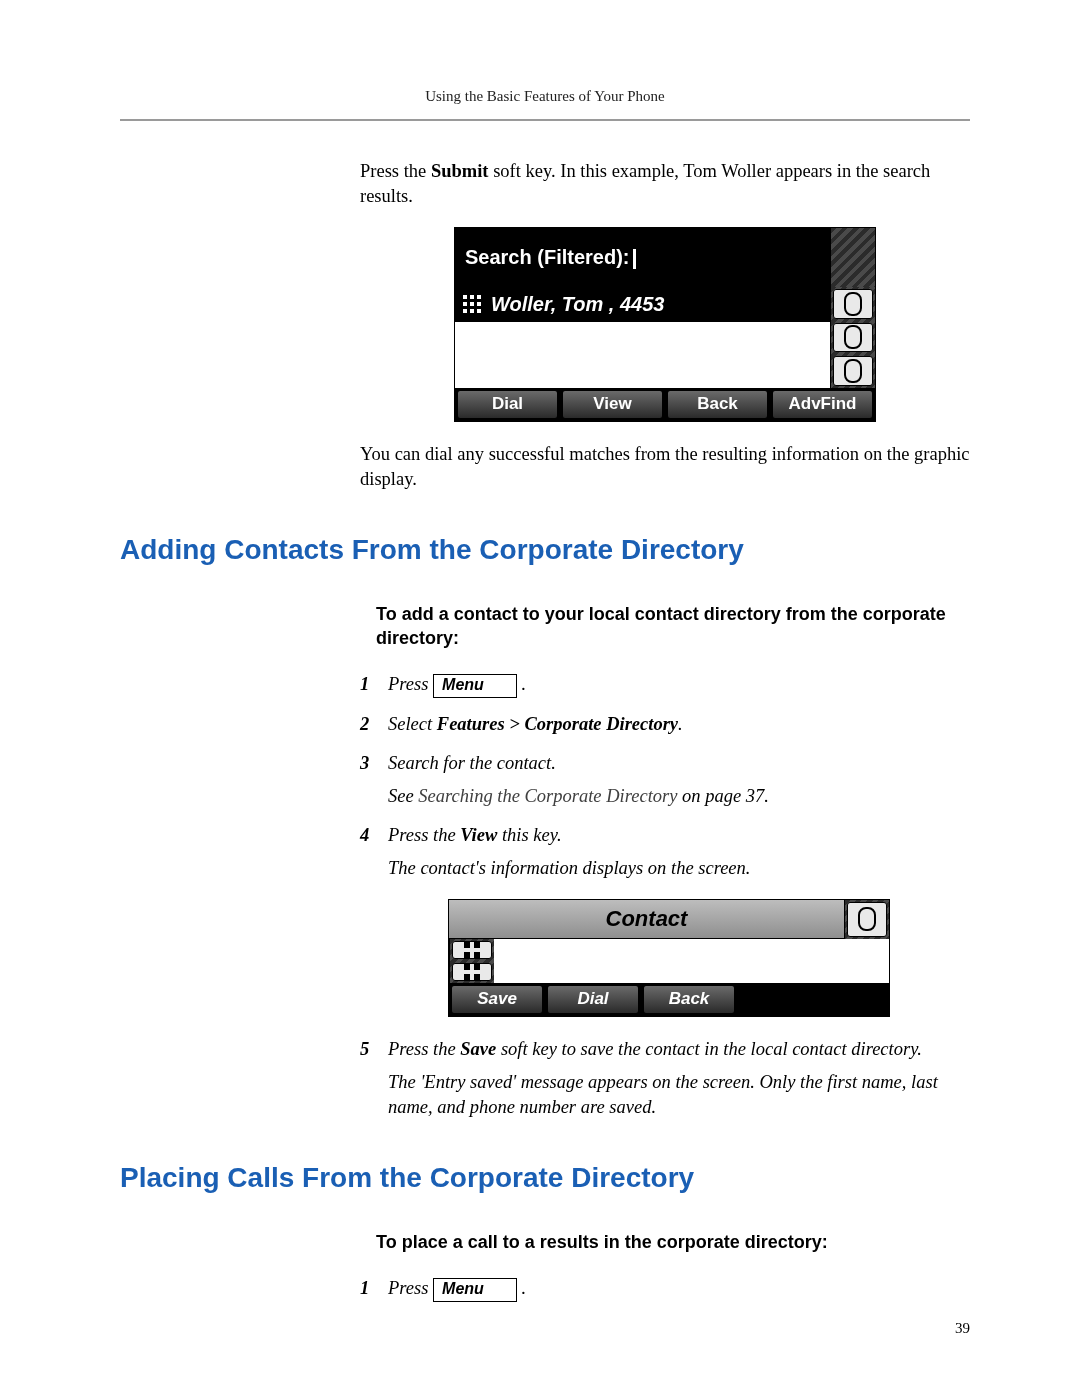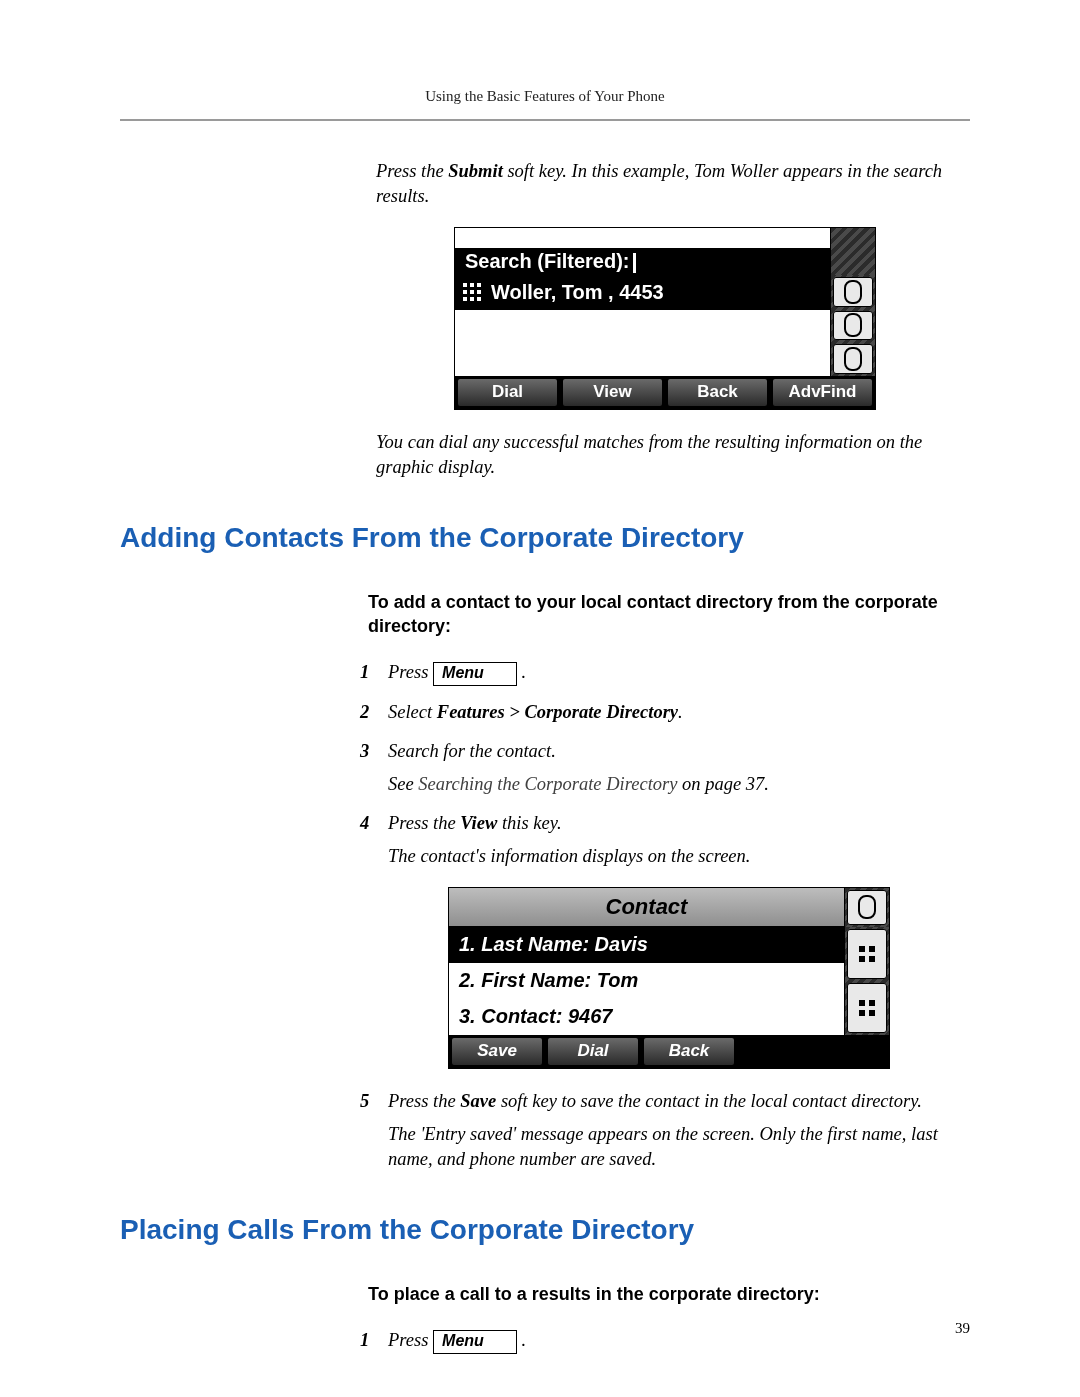--- a/index.html
+++ b/index.html
@@ -24,33 +24,33 @@
   .rule {
     border: none;
     border-top: 2px solid #9a9a9a;
     margin: 0 0 38px 0;
   }
   .body-col {
     margin-left: 240px;
     font-size: 18.5px;
     line-height: 1.35;
   }
-  .para { margin: 0 0 12px 16px; font-style: italic; }
+  .para { margin: 0 0 12px 0; }
   .h2 {
     font-family: "Trebuchet MS", "Segoe UI", Arial, sans-serif;
     color: #1a5fb4;
     font-size: 28px;
     font-weight: 700;
     margin: 42px 0 36px 0;
   }
   .lead {
     font-family: "Trebuchet MS", "Segoe UI", Arial, sans-serif;
     font-weight: 700;
     font-size: 18px;
-    margin: 10px 0 22px 8px;
+    margin: 10px 0 22px 16px;
   }
   ol.steps {
     list-style: none;
     padding: 0;
     margin: 0;
     counter-reset: step;
   }
   ol.steps > li {
     counter-increment: step;
     position: relative;
@@ -96,24 +96,23 @@
     color: #fff;
     border: 1px solid #000;
     background: #fff;
   }
   .s1-hdr {
     display: flex;
   }
   .s1-title {
     flex: 1;
     background: #000;
-    padding: 0 10px;
+    padding: 16px 10px;
     font-weight: 700;
     font-size: 20px;
-    margin-top: 20px;
   }
   .s1-cursor {
     display:inline-block;
     width:3px; height:20px;
     background:#fff; vertical-align:middle;
     margin-left:4px;
   }
   .s1-stripe {
     width: 44px;
     background: repeating-linear-gradient(135deg,#2b2b2b 0 4px,#4a4a4a 4px 8px);
@@ -122,20 +121,21 @@
   .s1-body { display:flex; }
   .s1-list { flex:1; }
   .s1-row1 {
     background:#000;
     padding:4px 8px;
     font-weight:700;
     font-size:20px;
     display:flex;
     align-items:center;
     gap:10px;
+    font-style:italic;
   }
   .dotgrid {
     display:grid;
     grid-template-columns:repeat(3,4px);
     grid-auto-rows:4px;
     gap:3px;
   }
   .dotgrid span{width:4px;height:4px;background:#fff;}
   .s1-white { height:66px; background:#fff; }
   .s1-side {
@@ -313,25 +313,20 @@
 
         
         <div class="shot s2" style="margin-left:60px;">
           <div class="s2-top">
             <div class="s2-title">Contact</div>
             <div class="s2-side" style="flex:0 0 44px;">
               <div class="tile phone-icon"></div>
             </div>
           </div>
           <div class="s2-body">
-            <div class="s2-list">
-              <div class="s2-row sel">1. Last Name: Davis</div>
-              <div class="s2-row">2. First Name: Tom</div>
-              <div class="s2-row">3. Contact: 9467</div>
-            </div>
             <div class="s2-side">
               <div class="tile grid-icon"></div>
               <div class="tile grid-icon"></div>
             </div>
           </div>
           <div class="s2-soft">
             <div class="sk">Save</div>
             <div class="sk">Dial</div>
             <div class="sk">Back</div>
             <div class="spacer"></div>

